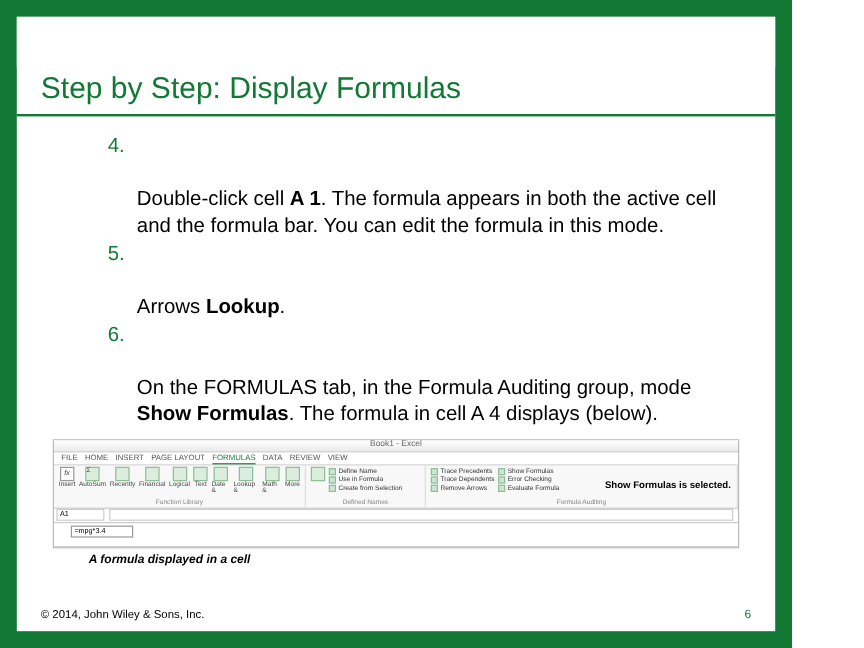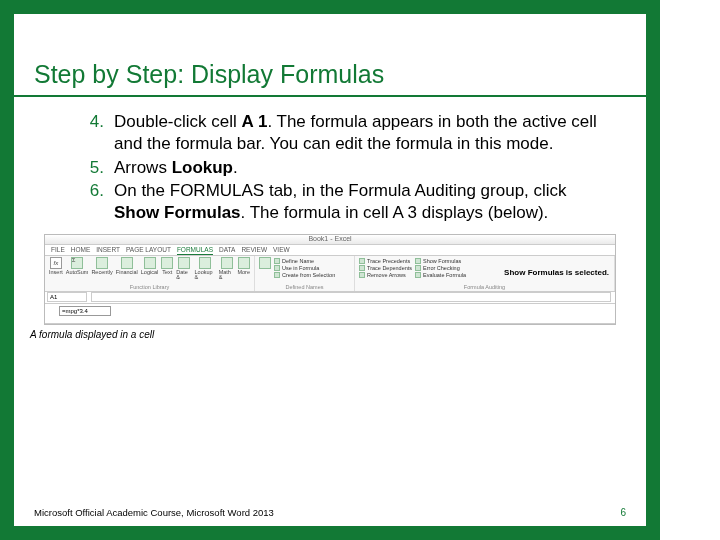--- a/index.html
+++ b/index.html
@@ -27,21 +27,21 @@
     margin-bottom: 14px;
   }
   .steps {
     padding: 0 42px 0 72px;
     font-size: 17px;
     color: #000;
     line-height: 1.28;
   }
   .step { display: flex; margin-bottom: 2px; }
   .step-num { width: 28px; flex-shrink: 0; color: #127935; text-align: right; padding-right: 10px; }
-  .step-body { flex: 1; }
+  .step-body { flex: 1; margin-top: 44px; }
   .figure {
     margin: 10px 30px 0 30px;
     border: 1px solid #bbb;
     position: relative;
     font-size: 8px;
     background: #fff;
   }
   .fig-titlebar { height: 10px; background: linear-gradient(#fff,#eaeaea); border-bottom: 1px solid #ccc; position: relative; }
   .fig-titlebar .wt { position:absolute; left:50%; transform:translateX(-50%); top:0; font-size:7px; color:#666; }
   .fig-tabs { height: 11px; background:#fff; border-bottom:1px solid #ccc; display:flex; gap:6px; padding-left:6px; }
@@ -56,21 +56,21 @@
   .rgroup .glabel { font-size:5.5px; color:#888; text-align:center; padding-bottom:1px; }
   .rtext-col { display:flex; flex-direction:column; font-size:5.5px; color:#333; gap:1px; padding-top:1px; }
   .rtext-col .line { display:flex; align-items:center; gap:2px; }
   .sq { width:6px; height:6px; background:#cfe5d3; border:1px solid #8fbf99; }
   .fig-callout { position:absolute; right:6px; top:34px; font-size:8px; font-weight:bold; color:#000; line-height:1.1; text-align:left; }
   .fig-namebox { height:12px; border-bottom:1px solid #ccc; display:flex; align-items:center; }
   .nb { width:40px; height:10px; border:1px solid #ccc; margin-left:2px; font-size:6px; padding-left:2px; display:flex; align-items:center; }
   .fb { flex:1; height:10px; border:1px solid #ccc; margin:0 4px; }
   .fig-cells { height:20px; position:relative; border-bottom:1px solid #ccc; }
   .cell-a1 { position:absolute; left:14px; top:2px; width:52px; height:10px; border:1px solid #999; font-size:6px; padding-left:2px; display:flex; align-items:center; }
-  .fig-caption { font-size:10px; font-weight:normal; font-style:italic; color:#000; padding:4px 0 4px 16px; }
+  .fig-caption { font-size:10px; font-weight:bold; font-style:italic; color:#000; padding:4px 0 4px 60px; }
   .footer {
     position: absolute;
     bottom: 8px; left: 20px; right: 20px;
     display: flex;
     font-size: 9.5px; color: #000;
   }
   .footer .fl { flex:1; }
   .footer .pg { color:#127935; font-size:10px; }
 </style>
 </head>
@@ -89,21 +89,21 @@
     </div>
     <div class="step">
       <div class="step-num">5.</div>
       <div class="step-body">
         <span>Arrows </span><b>Lookup</b><span>.</span>
       </div>
     </div>
     <div class="step">
       <div class="step-num">6.</div>
       <div class="step-body">
-        <span>On the FORMULAS tab, in the Formula Auditing group, click </span><b>Show Formulas</b><span>. The formula in cell A 3 displays (below).</span>
+        <span>On the FORMULAS tab, in the Formula Auditing group, mode </span><b>Show Formulas</b><span>. The formula in cell A 4 displays (below).</span>
       </div>
     </div>
   </div>
 
   <div class="figure">
     <div class="fig-titlebar">
       <span class="wt">Book1 - Excel</span>
     </div>
     <div class="fig-tabs">
       <span class="fig-tab">FILE</span>
@@ -224,16 +224,16 @@
       <div class="nb">A1</div>
       <div class="fb"></div>
     </div>
     <div class="fig-cells">
       <div class="cell-a1">=mpg*3.4</div>
     </div>
   </div>
   <div class="fig-caption">A formula displayed in a cell</div>
 
   <div class="footer">
-    <div class="fl" style="text-align:left">Microsoft Official Academic Course, Microsoft Word 2013</div>
+    <div class="fl">© 2014, John Wiley &amp; Sons, Inc.</div>
     <div class="pg">6</div>
   </div>
 </div>
 
 </body></html>

